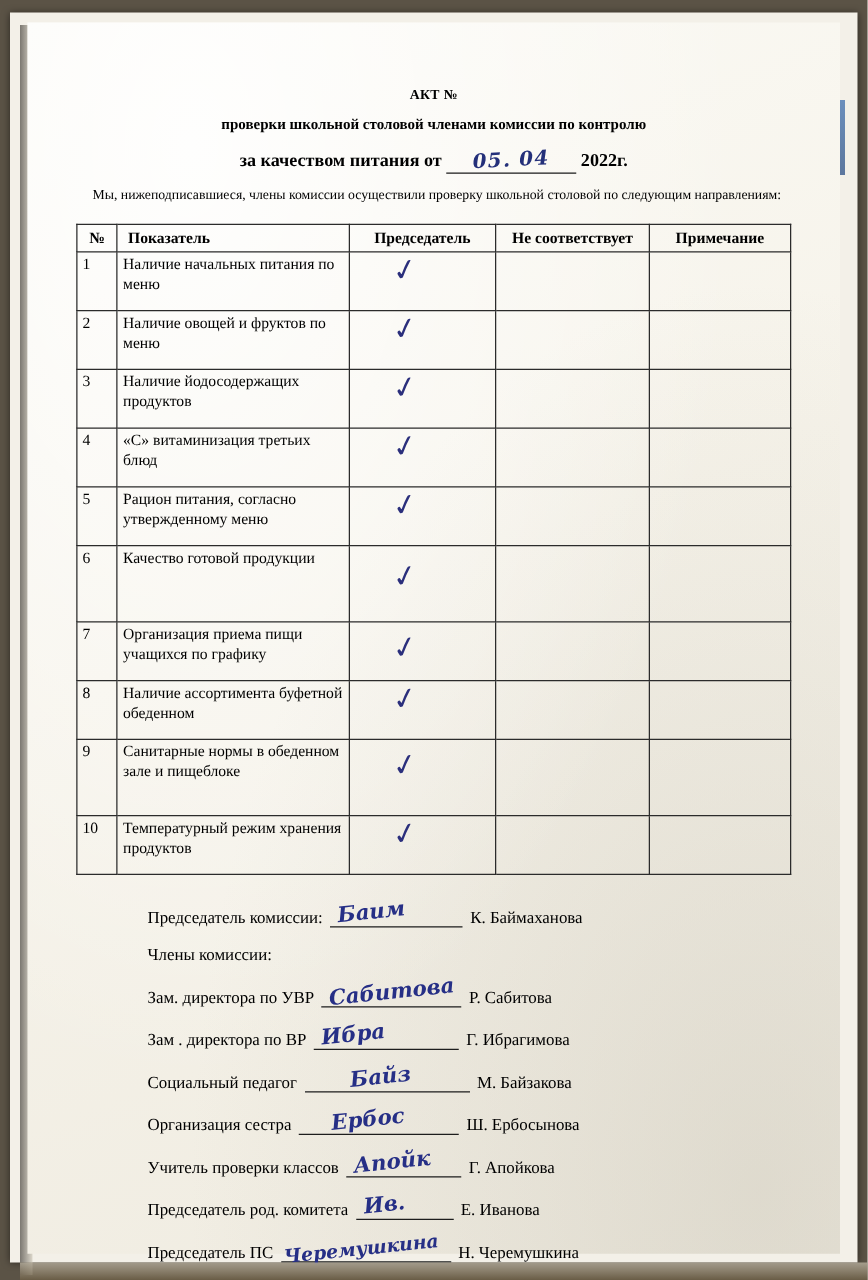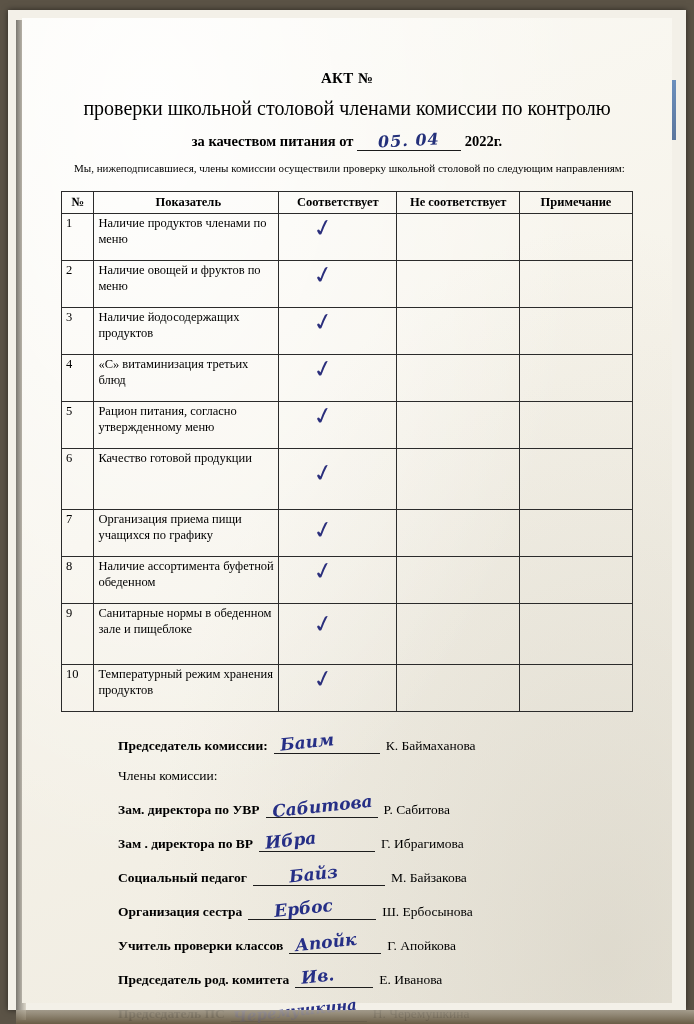--- a/index.html
+++ b/index.html
@@ -31,22 +31,22 @@
   .edge-left{position:absolute;left:8px;top:10px;width:10px;height:1000px;
     background:linear-gradient(90deg,#3b3731,#cfc9ba);opacity:.65;}
   .edge-bottom{position:absolute;left:8px;top:1000px;width:678px;height:14px;
     background:linear-gradient(180deg,#b9b1a0,#6d5f46);opacity:.8;}
   .sticker{position:absolute;right:10px;top:70px;width:14px;height:60px;
     background:linear-gradient(180deg,#3f6fae,#2a4e84);opacity:.75;}
 
   .content{position:absolute;left:0;top:0;width:650px;height:985px;}
 
   .t-center{text-align:center;}
-  .title{font-weight:bold;font-size:15px;margin-top:52px;letter-spacing:.3px;}
-  .subtitle{font-weight:normal;font-size:20px;margin-top:10px;}
+  .title{font-weight:bold;font-size:11px;margin-top:52px;letter-spacing:.3px;}
+  .subtitle{font-weight:bold;font-size:12px;margin-top:10px;}
   .line3{font-weight:bold;font-size:14.5px;margin-top:11px;}
   .handwr{
     font-family:"DejaVu Serif", serif;
     color:#24307a;font-style:italic;font-weight:bold;
     font-size:16px;
     display:inline-block;
     transform:rotate(-3deg);
     letter-spacing:1px;
   }
   .dateline{display:inline-block;border-bottom:1.3px solid #1b1b1b;min-width:92px;padding:0 6px;}
@@ -73,21 +73,21 @@
     position:absolute;left:34px;top:4px;
     font-family:"DejaVu Serif", serif;
     color:#2b2f7c;font-size:24px;line-height:20px;
     transform:rotate(-12deg);
   }
   .r-tall td{height:42px;}
   .r-xtall td{height:56px;}
 
   .signs{margin:22px 0 0 96px;font-size:13.5px;}
   .srow{display:flex;align-items:flex-end;margin-bottom:14px;height:20px;}
-  .slabel{white-space:nowrap;font-weight:bold;}
+  .slabel{white-space:nowrap;}
   .sline{
     position:relative;
     border-bottom:1.2px solid #1d1d1d;
     flex:0 0 auto;
     height:17px;
     margin:0 6px;
   }
   .sig{
     position:absolute;left:6px;bottom:1px;
     font-family:"DejaVu Serif", serif;
@@ -115,30 +115,30 @@
         <span class="dateline"><span class="handwr">05. 04</span></span>
         <span>2022г.</span>
       </div>
 
       <div class="para">Мы, нижеподписавшиеся, члены комиссии  осуществили проверку школьной столовой по следующим направлениям:</div>
 
       <table class="act">
         <thead>
           <tr>
             <th class="num">№</th>
-            <th style="text-align:center;padding-left:8px;">Показатель</th>
-            <th>Соответствует</th>
+            <th style="text-align:left;padding-left:8px;">Показатель</th>
+            <th>Председатель</th>
             <th>Не соответствует</th>
             <th>Примечание</th>
           </tr>
         </thead>
         <tbody>
           <tr class="r-tall">
             <td class="num">1</td>
-            <td class="ind">Наличие продуктов членами по меню</td>
+            <td class="ind">Наличие начальных питания по меню</td>
             <td class="mark">
                 <span class="tick">✓</span>
               </td>
             <td class="mark2"></td>
             <td class="note"></td>
           </tr>
           <tr class="r-tall">
             <td class="num">2</td>
             <td class="ind">Наличие овощей и фруктов по меню</td>
             <td class="mark">

